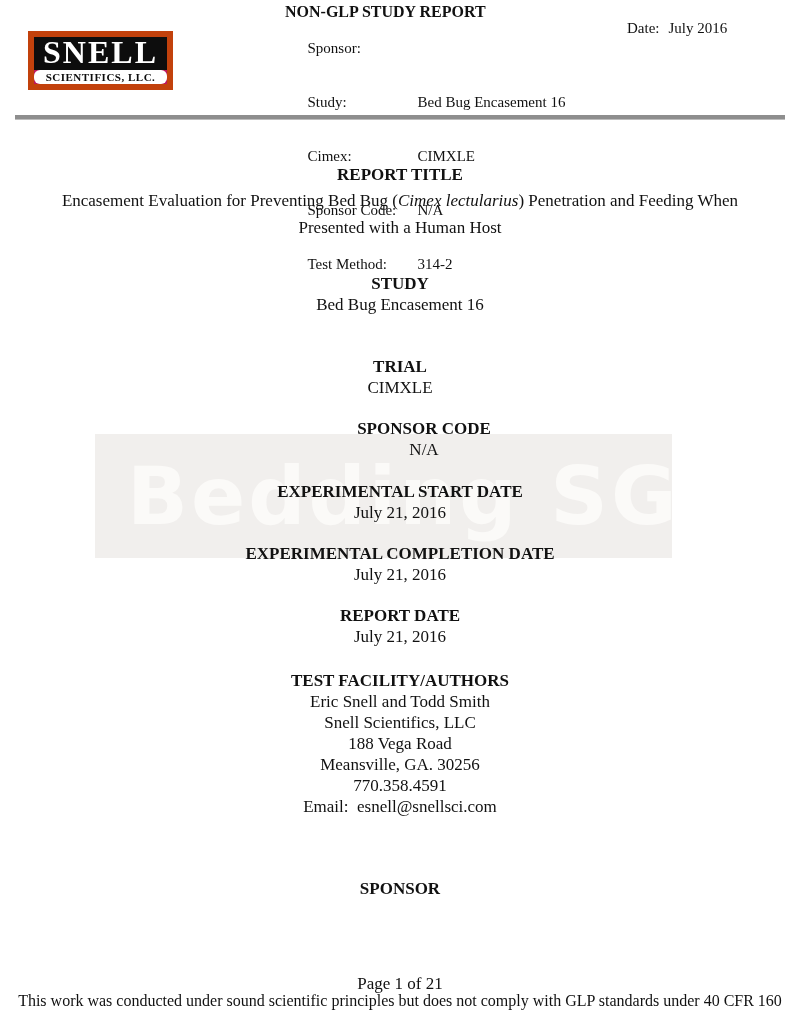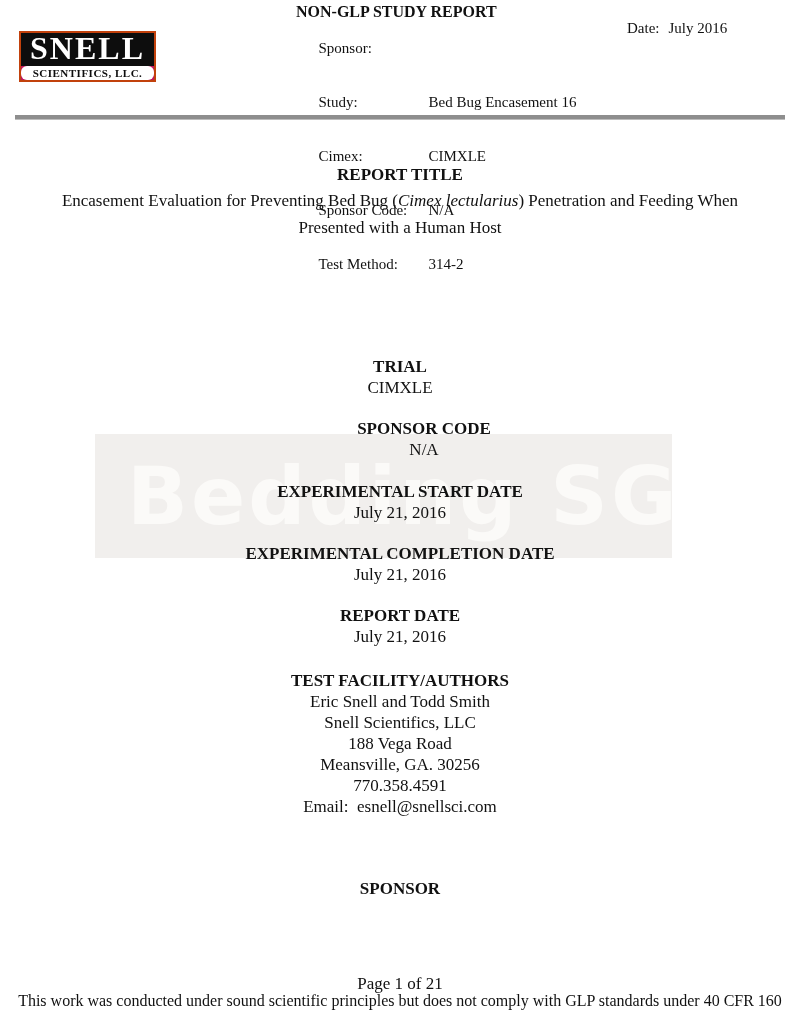--- a/index.html
+++ b/index.html
@@ -10,23 +10,23 @@
     margin: 0 auto;
     background: #ffffff;
     font-family: "Liberation Serif", serif;
     color: #111111;
     overflow: hidden;
   }
 
   
   .logo {
     position: absolute;
-    left: 19px; top: 31px;
+    left: 28px; top: 31px;
     width: 133px; height: 47px;
-    border: 2px solid #c2410c;
+    border: 6px solid #c2410c;
     background: #be185d;
   }
   .logo-top {
     height: 33px;
     background: #0d0d0d;
     color: #ffffff;
     text-align: center;
     font-weight: bold;
     font-size: 32px;
     line-height: 31px;
@@ -42,21 +42,20 @@
     line-height: 14px;
     letter-spacing: 0.5px;
     white-space: nowrap;
     border-radius: 6px;
   }
   .header-info {
     position: absolute;
     left: 285px; top: 2px;
     font-size: 15px;
     line-height: 18px;
-    margin-left: 11px;
   }
   .report-type {
     font-weight: bold;
     font-size: 16px;
     line-height: 19px;
   }
   .field-row { white-space: pre-wrap; }
   .field-label { display: inline-block; width: 110px; }
   .date-block {
     position: absolute;
@@ -163,20 +162,24 @@
   <div class="top-rule"></div>
 
   <div class="sec sec-title">
     <div class="h">REPORT TITLE</div>
     <div class="title-block">
       <div class="title-line"><span>Encasement Evaluation for Preventing Bed Bug (</span><span class="it">Cimex lectularius</span><span>) Penetration and Feeding When</span></div>
       <div class="title-line">Presented with a Human Host</div>
     </div>
   </div>
 
+  <div class="sec sec-study">
+    <div class="h">STUDY</div>
+    <div class="v">Bed Bug Encasement 16</div>
+  </div>
 
   <div class="sec sec-trial">
     <div class="h">TRIAL</div>
     <div class="v">CIMXLE</div>
   </div>
 
   <div class="sec sec-spcode">
     <div class="h">SPONSOR CODE</div>
     <div class="v">N/A</div>
   </div>

